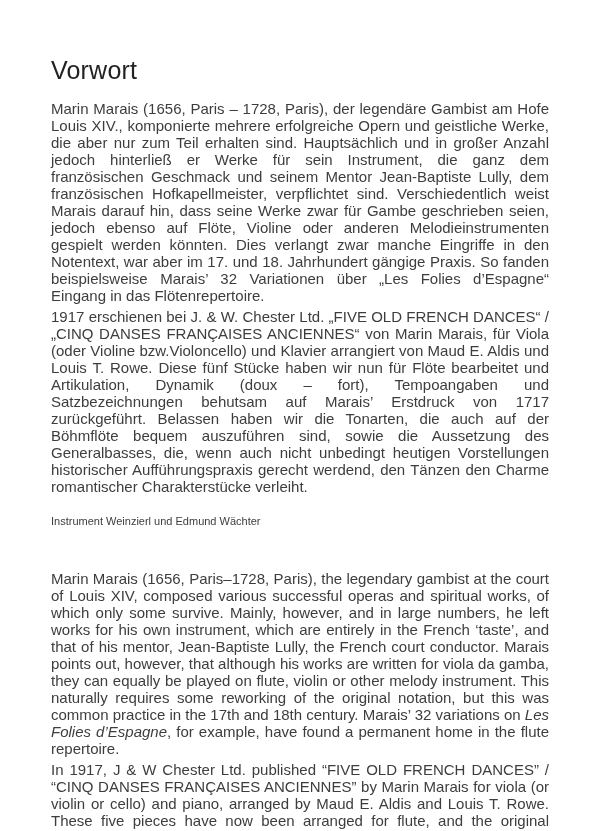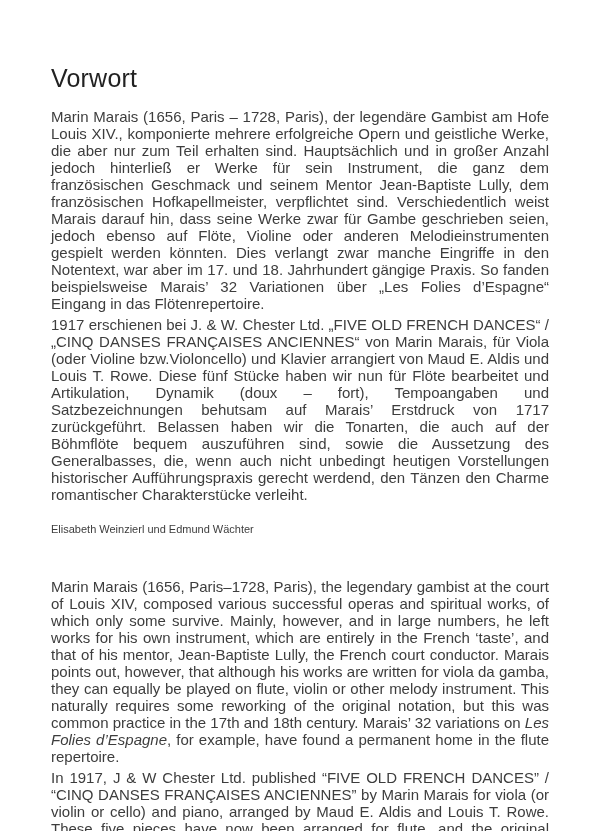--- a/index.html
+++ b/index.html
@@ -19,21 +19,21 @@
     height: 831px;
     background: #ffffff;
     padding: 56px 51px 0 51px;
     overflow: hidden;
   }
   .section-heading {
     font-size: 25px;
     line-height: 28px;
     font-weight: 400;
     color: #222222;
-    margin: 8px 0 16px 0;
+    margin: 0 0 16px 0;
     letter-spacing: 0.2px;
   }
   .body-paragraph {
     font-size: 15px;
     line-height: 17px;
     color: #3d3d3d;
     text-align: justify;
     margin: 0 0 4px 0;
   }
   .signature-line {
@@ -54,21 +54,21 @@
 </style>
 </head>
 <body>
 
 <div class="page">
 
   <section>
     <h1 class="section-heading">Vorwort</h1>
     <p class="body-paragraph">Marin Marais (1656, Paris – 1728, Paris), der legendäre Gambist am Hofe Louis XIV., komponierte mehrere erfolgreiche Opern und geistliche Werke, die aber nur zum Teil erhalten sind. Hauptsächlich und in großer Anzahl jedoch hinterließ er Werke für sein Instrument, die ganz dem französischen Geschmack und seinem Mentor Jean-Baptiste Lully, dem französischen Hofkapellmeister, verpflichtet sind. Verschiedentlich weist Marais darauf hin, dass seine Werke zwar für Gambe geschrieben seien, jedoch ebenso auf Flöte, Violine oder anderen Melodieinstrumenten gespielt werden könnten. Dies verlangt zwar manche Eingriffe in den Notentext, war aber im 17. und 18. Jahrhundert gängige Praxis. So fanden beispielsweise Marais’ 32 Variationen über „Les Folies d’Espagne“ Eingang in das Flötenrepertoire.</p>
     <p class="body-paragraph">1917 erschienen bei J. &amp; W. Chester Ltd. „FIVE OLD FRENCH DANCES“ / „CINQ DANSES FRANÇAISES ANCIENNES“ von Marin Marais, für Viola (oder Violine bzw.Violoncello) und Klavier arrangiert von Maud E. Aldis und Louis T. Rowe. Diese fünf Stücke haben wir nun für Flöte bearbeitet und Artikulation, Dynamik (doux – fort), Tempoangaben und Satzbezeichnungen behutsam auf Marais’ Erstdruck von 1717 zurückgeführt. Belassen haben wir die Tonarten, die auch auf der Böhmflöte bequem auszuführen sind, sowie die Aussetzung des Generalbasses, die, wenn auch nicht unbedingt heutigen Vorstellungen historischer Aufführungspraxis gerecht werdend, den Tänzen den Charme romantischer Charakterstücke verleiht.</p>
-    <p class="signature-line">Elisabeth Weinzierl und Edmund Wächter</p>
+    <p class="signature-line">Instrument Weinzierl und Edmund Wächter</p>
   </section>
 
   <section class="preface-section">
     <p class="body-paragraph"><span>Marin Marais (1656, Paris–1728, Paris), the legendary gambist at the court of Louis XIV, composed various successful operas and spiritual works, of which only some survive. Mainly, however, and in large numbers, he left works for his own instrument, which are entirely in the French ‘taste’, and that of his mentor, Jean-Baptiste Lully, the French court conductor. Marais points out, however, that although his works are written for viola da gamba, they can equally be played on flute, violin or other melody instrument. This naturally requires some reworking of the original notation, but this was common practice in the 17th and 18th century. Marais’ 32 variations on </span><span class="work-title-italic">Les Folies d’Espagne</span><span>, for example, have found a permanent home in the flute repertoire.</span></p>
     <p class="body-paragraph">In 1917, J &amp; W Chester Ltd. published “FIVE OLD FRENCH DANCES” / “CINQ DANSES FRANÇAISES ANCIENNES” by Marin Marais for viola (or violin or cello) and piano, arranged by Maud E. Aldis and Louis T. Rowe. These five pieces have now been arranged for flute, and the original articulation, dynamics, tempo markings and the names of the various sections from Marais’ first edition of 1717 have now been faithfully and carefully reintroduced. The original keys—easily playable on flute—also remain, together with the basso continuo which, even if it does not necessarily satisfy current thinking on historical performance practice, lends the dances a certain romantic charm.</p>
   </section>
 
 </div>
 
 </body></html>

